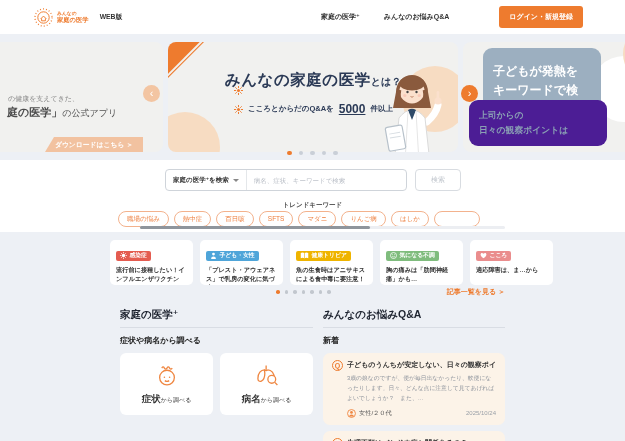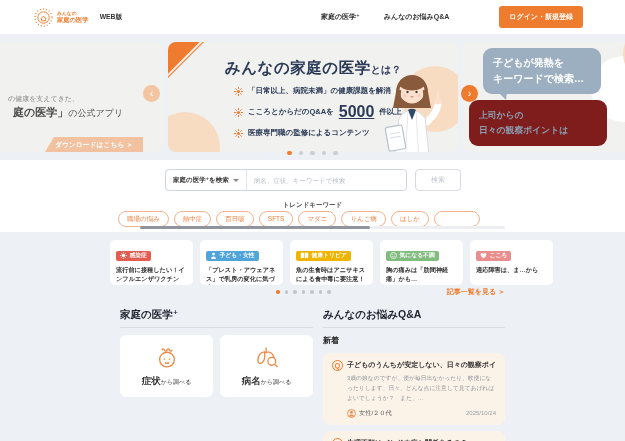--- a/index.html
+++ b/index.html
@@ -18,44 +18,44 @@
   .nav-item{font-size:7px;font-weight:bold;color:#333;cursor:pointer;}
   .login-btn{background:#ee7b2e;color:#fff;font-size:7px;font-weight:bold;border:none;
              border-radius:3px;padding:6px 10px;margin-left:26px;cursor:pointer;
              font-family:inherit;}
 
   
   .hero{position:absolute;top:34px;left:0;width:625px;height:126px;background:#edf0f5;overflow:hidden;}
   .slide{position:absolute;top:8px;height:110px;background:#f1f1ef;border-radius:8px;overflow:hidden;cursor:pointer;}
   .slide-left{left:-75px;width:238px;}
   .sl-l1{position:absolute;left:83px;top:52px;font-size:7px;color:#858585;}
-  .sl-l2{position:absolute;left:88px;top:63px;font-size:9px;color:#555;}
+  .sl-l2{position:absolute;left:82px;top:63px;font-size:9px;color:#555;}
   .sl-l2 b{font-size:11px;color:#4c4c4c;}
   .dl-btn{position:absolute;left:120px;bottom:0;width:98px;height:15px;background:#f2c2a0;
           color:#fff;font-size:6.8px;font-weight:bold;display:flex;align-items:center;justify-content:center;
           clip-path:polygon(9px 0,100% 0,100% 100%,0 100%);}
   .slide-center{left:168px;width:290px;}
   .tri{position:absolute;top:0;left:0;width:36px;height:36px;background:#ee7b2e;
        clip-path:polygon(0 0,100% 0,0 100%);}
   .tri::after{content:"";position:absolute;width:50px;height:1.5px;background:#f1f1ef;
        top:15px;left:-8px;transform:rotate(-45deg);}
   .blob{position:absolute;border-radius:50%;background:#f7dcc2;}
-  .hc-title{position:absolute;top:16px;left:0;right:0;text-align:center;color:#2b3a56;}
+  .hc-title{position:absolute;top:28px;left:0;right:0;text-align:center;color:#2b3a56;}
   .hc-title .main{font-size:15.5px;font-weight:bold;letter-spacing:.5px;}
   .hc-title .suf{font-size:10px;font-weight:bold;}
   .bullets{position:absolute;top:44px;left:66px;display:flex;flex-direction:column;gap:7px;}
   .bullet{display:flex;align-items:center;gap:5px;font-size:7.5px;font-weight:bold;color:#2b3a56;}
-  .bullet .num{font-size:16px;text-decoration:underline;}
+  .bullet .num{font-size:12px;text-decoration:underline;}
   .doctor{position:absolute;right:8px;bottom:-2px;width:76px;height:94px;}
   .slide-right{left:463px;width:240px;}
   .bubble1{position:absolute;left:20px;top:6px;width:98px;background:#9cafc0;border-radius:9px;
-           color:#fff;font-size:10px;font-weight:bold;line-height:1.6;padding:7px 10px;}
+           color:#fff;font-size:12px;font-weight:bold;line-height:1.6;padding:14px 10px;}
   .bubble1::after{content:"";position:absolute;left:16px;bottom:-6px;
            border-left:7px solid transparent;border-right:1px solid transparent;border-top:7px solid #9cafc0;}
-  .bubble2{position:absolute;left:6px;top:58px;width:118px;background:#7f1d1d;border-radius:9px;
+  .bubble2{position:absolute;left:6px;top:58px;width:118px;background:#4c1d95;border-radius:9px;
            color:#8aa0b4;font-size:8.8px;font-weight:bold;line-height:1.7;padding:8px 10px;}
   .circ-w{position:absolute;left:128px;top:14px;width:66px;height:66px;border-radius:50%;background:#fff;}
   .chev{position:absolute;top:51px;width:17px;height:17px;border-radius:50%;color:#fff;
         display:flex;align-items:center;justify-content:center;font-size:11px;cursor:pointer;z-index:4;
         line-height:1;padding-bottom:1px;box-sizing:border-box;}
   .chev-left{left:143px;background:#f3c5a2;}
   .chev-right{left:461px;background:#ee7b2e;}
   .hero-dots{position:absolute;left:0;right:0;bottom:5px;display:flex;justify-content:center;gap:7px;}
   .dot{width:4.5px;height:4.5px;border-radius:50%;background:#c9cfd7;cursor:pointer;}
   .dot.active{background:#ee7b2e;}
@@ -165,55 +165,38 @@
               <line x1="5" y1="7.7" x2="5" y2="10"></line>
               <line x1="0" y1="5" x2="2.3" y2="5"></line>
               <line x1="7.7" y1="5" x2="10" y2="5"></line>
               <line x1="1.5" y1="1.5" x2="3.1" y2="3.1"></line>
               <line x1="6.9" y1="6.9" x2="8.5" y2="8.5"></line>
               <line x1="8.5" y1="1.5" x2="6.9" y2="3.1"></line>
               <line x1="3.1" y1="6.9" x2="1.5" y2="8.5"></line>
             </g>
             <circle cx="5" cy="5" r="1.7" fill="#ee7b2e"></circle>
           </svg>
-        <span>「日常以上、病院未満」の健康課題を解消</span>
       </div>
       <div class="bullet">
         <svg width="9" height="9" viewBox="0 0 10 10">
             <g stroke="#ee7b2e" stroke-width="1.1">
               <line x1="5" y1="0" x2="5" y2="2.3"></line>
               <line x1="5" y1="7.7" x2="5" y2="10"></line>
               <line x1="0" y1="5" x2="2.3" y2="5"></line>
               <line x1="7.7" y1="5" x2="10" y2="5"></line>
               <line x1="1.5" y1="1.5" x2="3.1" y2="3.1"></line>
               <line x1="6.9" y1="6.9" x2="8.5" y2="8.5"></line>
               <line x1="8.5" y1="1.5" x2="6.9" y2="3.1"></line>
               <line x1="3.1" y1="6.9" x2="1.5" y2="8.5"></line>
             </g>
             <circle cx="5" cy="5" r="1.7" fill="#ee7b2e"></circle>
           </svg>
         <span>こころとからだのQ&amp;Aを</span>
         <span class="num">5000</span>
         <span>件以上</span>
-      </div>
-      <div class="bullet">
-        <svg width="9" height="9" viewBox="0 0 10 10">
-            <g stroke="#ee7b2e" stroke-width="1.1">
-              <line x1="5" y1="0" x2="5" y2="2.3"></line>
-              <line x1="5" y1="7.7" x2="5" y2="10"></line>
-              <line x1="0" y1="5" x2="2.3" y2="5"></line>
-              <line x1="7.7" y1="5" x2="10" y2="5"></line>
-              <line x1="1.5" y1="1.5" x2="3.1" y2="3.1"></line>
-              <line x1="6.9" y1="6.9" x2="8.5" y2="8.5"></line>
-              <line x1="8.5" y1="1.5" x2="6.9" y2="3.1"></line>
-              <line x1="3.1" y1="6.9" x2="1.5" y2="8.5"></line>
-            </g>
-            <circle cx="5" cy="5" r="1.7" fill="#ee7b2e"></circle>
-          </svg>
-        <span>医療専門職の監修によるコンテンツ</span>
       </div>
     </div>
     <svg class="doctor" viewBox="0 0 76 94">
       <path d="M53,62 Q62,54 64,45" stroke="#ffffff" stroke-width="7" fill="none" stroke-linecap="round"></path>
       <rect x="62.6" y="31" width="2.6" height="10" rx="1.3" fill="#fbe0cd"></rect>
       <circle cx="64" cy="41" r="3.6" fill="#fbe0cd"></circle>
       <path d="M22,32 a16,17 0 0 1 32,0 l3,16 h-38 z" fill="#8a5a3d"></path>
       <circle cx="38" cy="31" r="12.5" fill="#fbe0cd"></circle>
       <ellipse cx="38" cy="23.5" rx="12.8" ry="7" fill="#8a5a3d"></ellipse>
       <path d="M25.3,30 q-1.5,8 1,13" stroke="#8a5a3d" stroke-width="4" fill="none"></path>
@@ -360,20 +343,21 @@
     <div class="adot"></div>
     <div class="adot"></div>
     <div class="adot"></div>
     <div class="adot"></div>
     <div class="adot"></div>
   </div>
   <span class="more-link">記事一覧を見る ＞</span>
 
   <div class="col-left">
     <h2 class="sec-h">家庭の医学⁺</h2>
+    <div class="sub-h">症状や病名から調べる</div>
     <div class="lookup-row">
       <div class="lookup-card">
         <svg width="26" height="26" viewBox="0 0 30 30" fill="none" stroke="#ef8742" stroke-width="1.5">
           <circle cx="15" cy="18" r="8.5"></circle>
           <path d="M9,7 q1.5,-2.6 3,0 q1.5,2.6 3,0 q1.5,-2.6 3,0 q1.5,2.6 3,0"></path>
           <circle cx="12" cy="17.5" r="0.9" fill="#ef8742" stroke="none"></circle>
           <circle cx="18" cy="17.5" r="0.9" fill="#ef8742" stroke="none"></circle>
           <path d="M12.5,21.5 q2.5,1.9 5,0"></path>
         </svg>
         <span class="lookup-label"><b>症状</b><span>から調べる</span></span>

